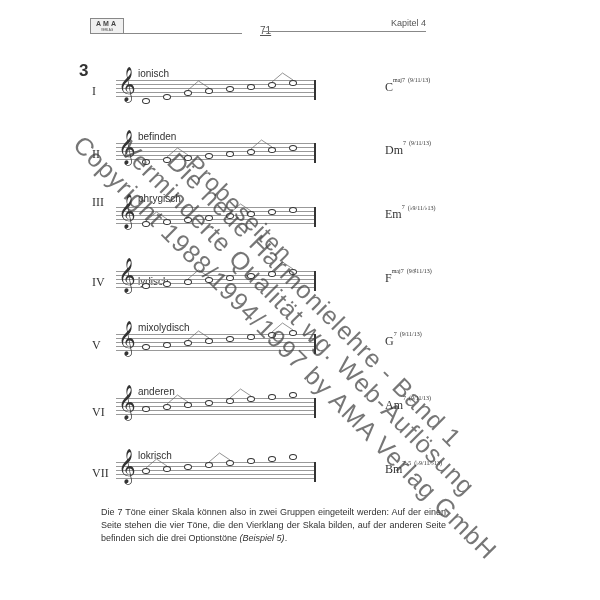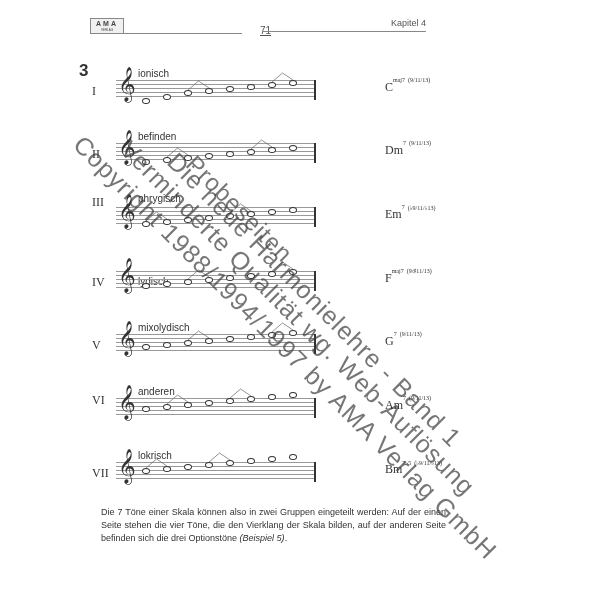--- a/index.html
+++ b/index.html
@@ -167,21 +167,21 @@
           <div class="note" style="left:152px;top:-2px"></div>
           <div class="note" style="left:173px;top:-4px"></div>
         </div>
         <svg style="position:absolute;left:116px;top:15px;overflow:visible" width="200" height="20">
           <polyline points="72,6 82.5,-3 93,4" fill="none" stroke="#666" stroke-width="0.7"></polyline>
           <polyline points="156,-2 166.5,-11 177,-4" fill="none" stroke="#666" stroke-width="0.7"></polyline>
         </svg>
         <div class="chord" style="top:15px"><span>G</span><sup>7</sup><span class="ext">(9/11/13)</span></div>
       </div>
       <div class="row" style="top: 383px;">
-        <div class="roman" style="top:10px">VI</div>
+        <div class="roman" style="top:22px">VI</div>
         <div class="mode" style="top:3px">anderen</div>
         <div class="staff" style="top:15px">
           <div class="line" style="top:0px"></div>
           <div class="line" style="top:4px"></div>
           <div class="line" style="top:8px"></div>
           <div class="line" style="top:12px"></div>
           <div class="line" style="top:16px"></div>
           <div class="bar"></div>
           <div class="clef">𝄞</div>
           <div class="note" style="left:26px;top:8px"></div>

